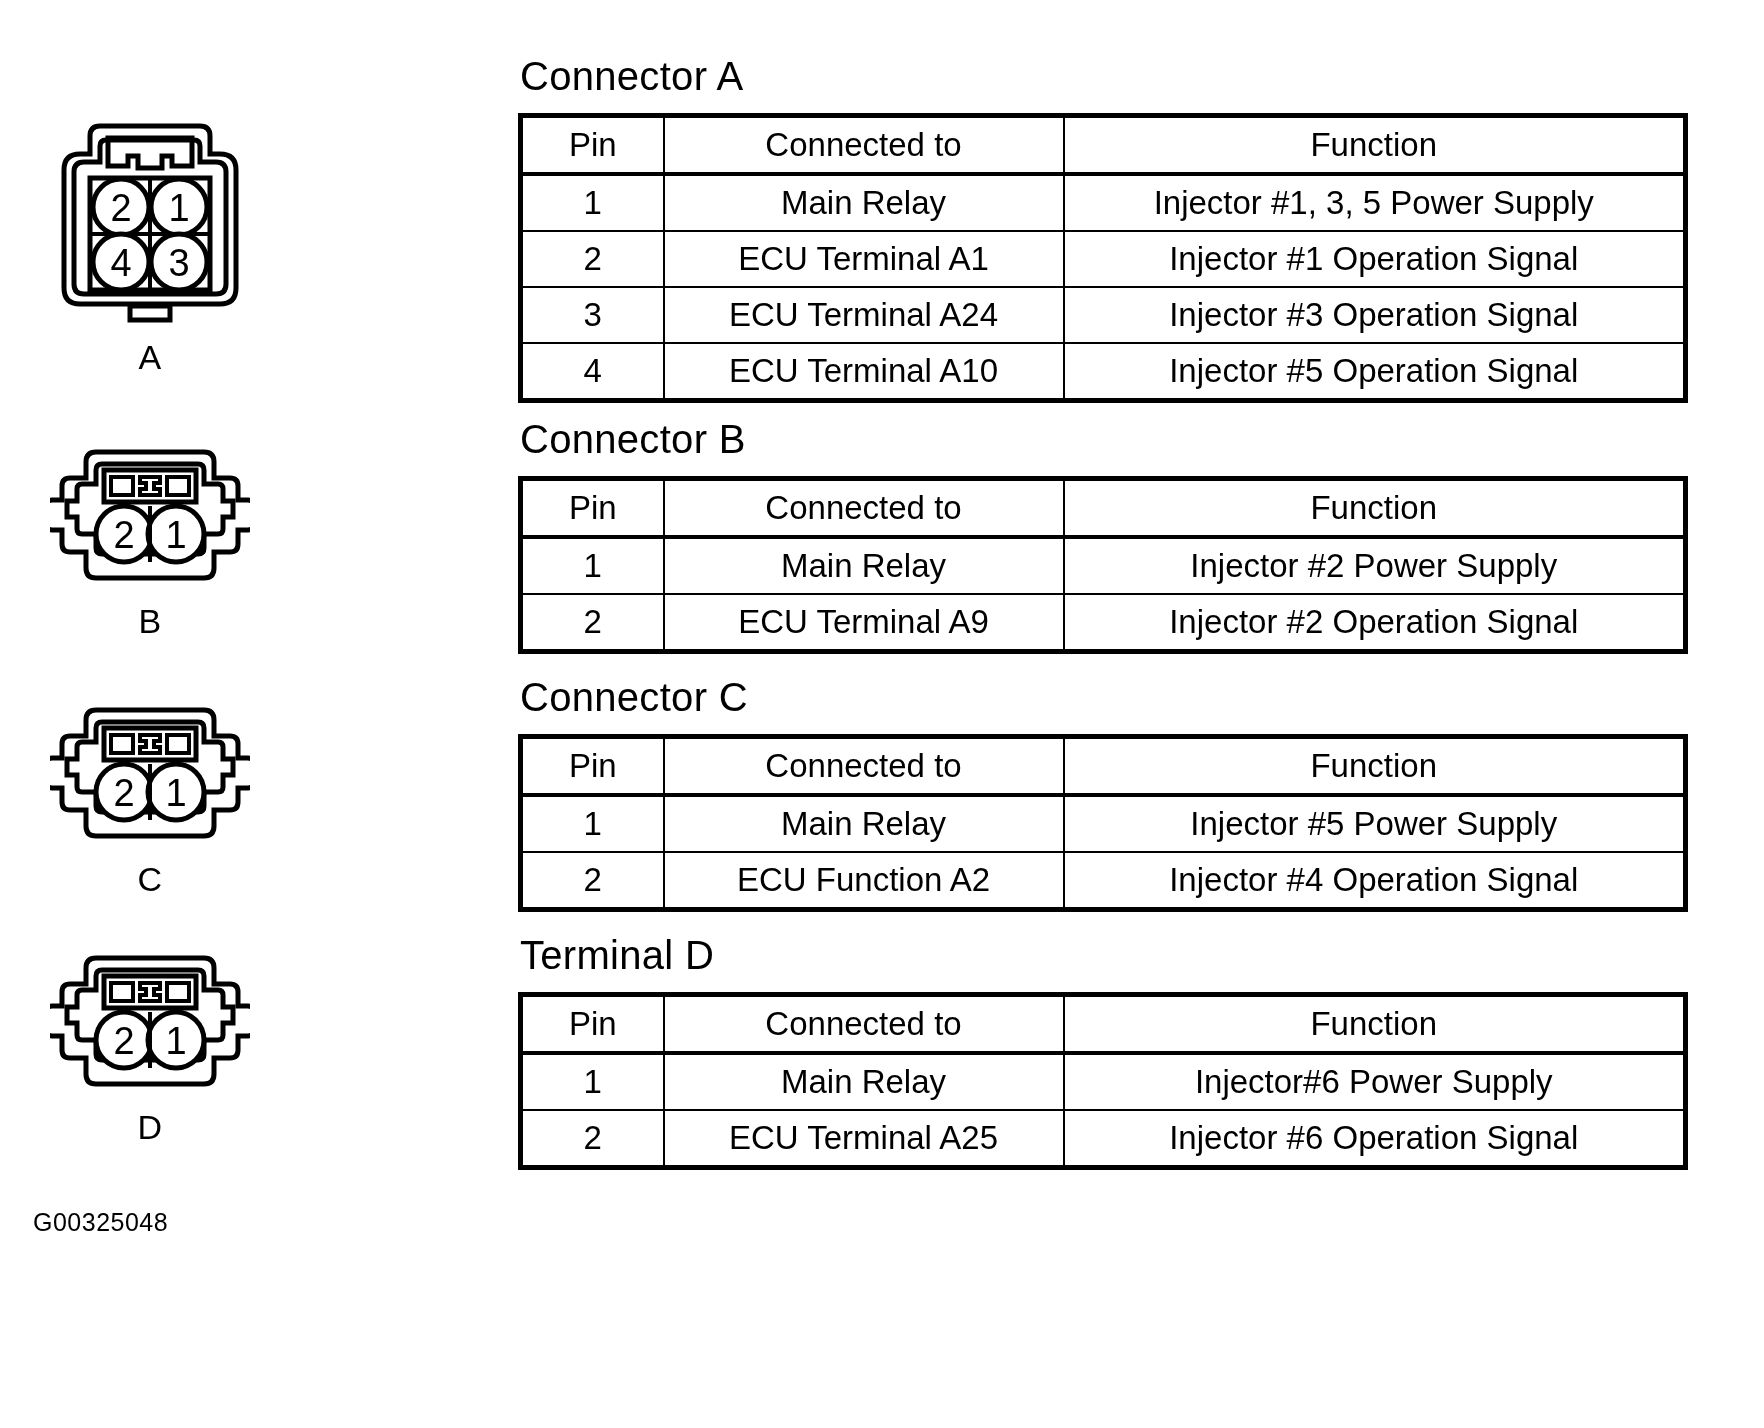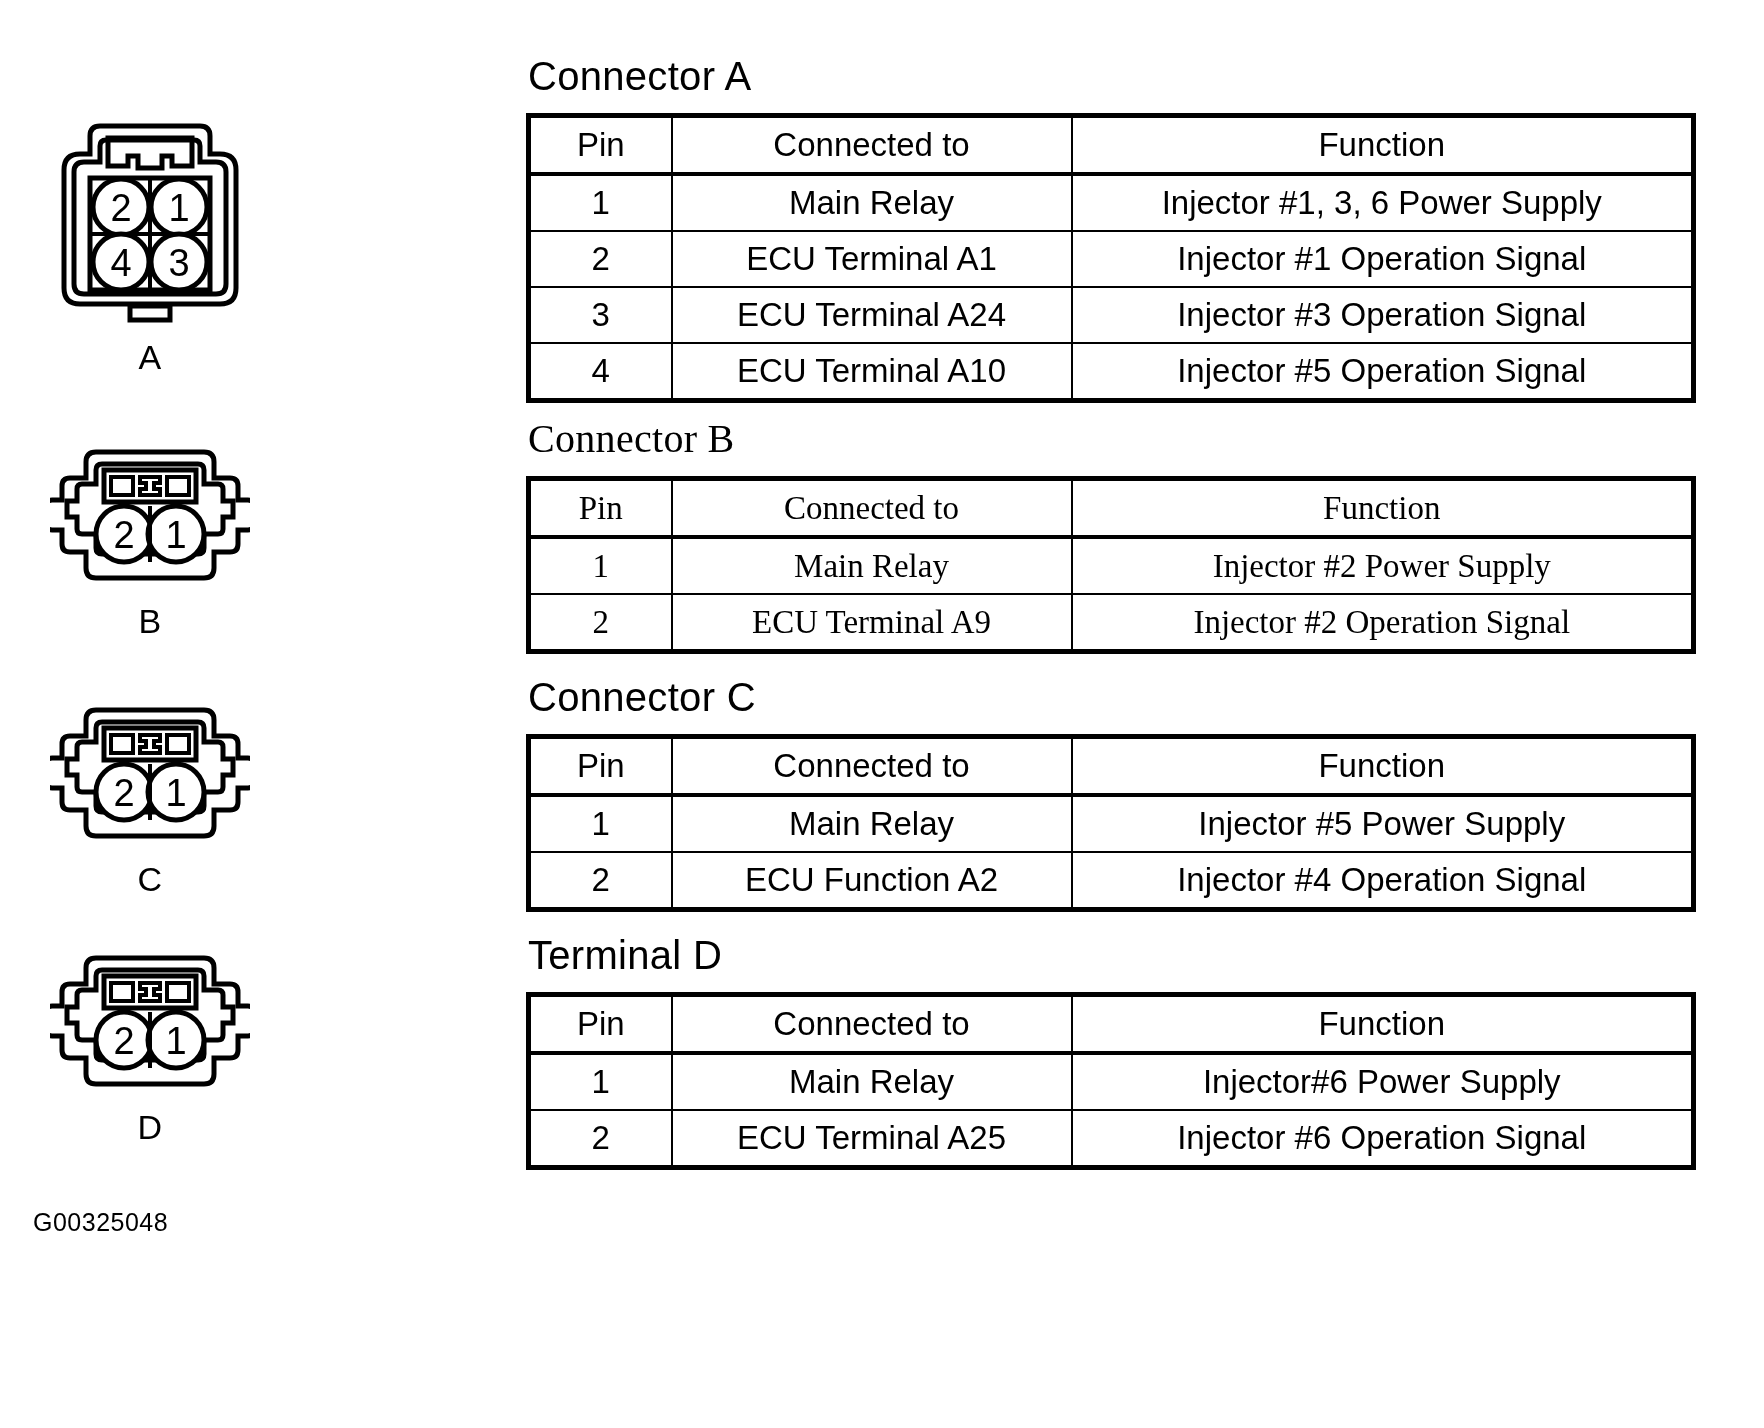--- a/index.html
+++ b/index.html
@@ -53,23 +53,23 @@
     margin-top: 28px;
   }
 
   
   #tables-area {
     position: absolute;
     left: 497px;
     top: 0;
     width: 1180px;
   }
-  .connector-block { position: absolute; left: 8px; width: 1165px; padding-left: 21px; }
+  .connector-block { position: absolute; left: 0; width: 1165px; padding-left: 21px; }
   #block-a { top: 55px; }
-  #block-b { top: 418px; font-family: Liberation Serif, serif; }
+  #block-b { top: 418px; }
   #block-c { top: 676px; }
   #block-d { top: 934px; }
 
   .block-title {
     font-size: 40px;
     line-height: 1.05;
     margin: 0 0 14px 2px;
     font-weight: 400;
     letter-spacing: 0.3px;
   }
@@ -232,21 +232,21 @@
         <tr>
           <th>Pin</th>
           <th>Connected to</th>
           <th>Function</th>
         </tr>
       </thead>
       <tbody>
         <tr>
           <td>1</td>
           <td>Main Relay</td>
-          <td>Injector #1, 3, 6 Power Supply</td>
+          <td>Injector #1, 3, 5 Power Supply</td>
         </tr>
         <tr>
           <td>2</td>
           <td>ECU Terminal A1</td>
           <td>Injector #1 Operation Signal</td>
         </tr>
         <tr>
           <td>3</td>
           <td>ECU Terminal A24</td>
           <td>Injector #3 Operation Signal</td>

